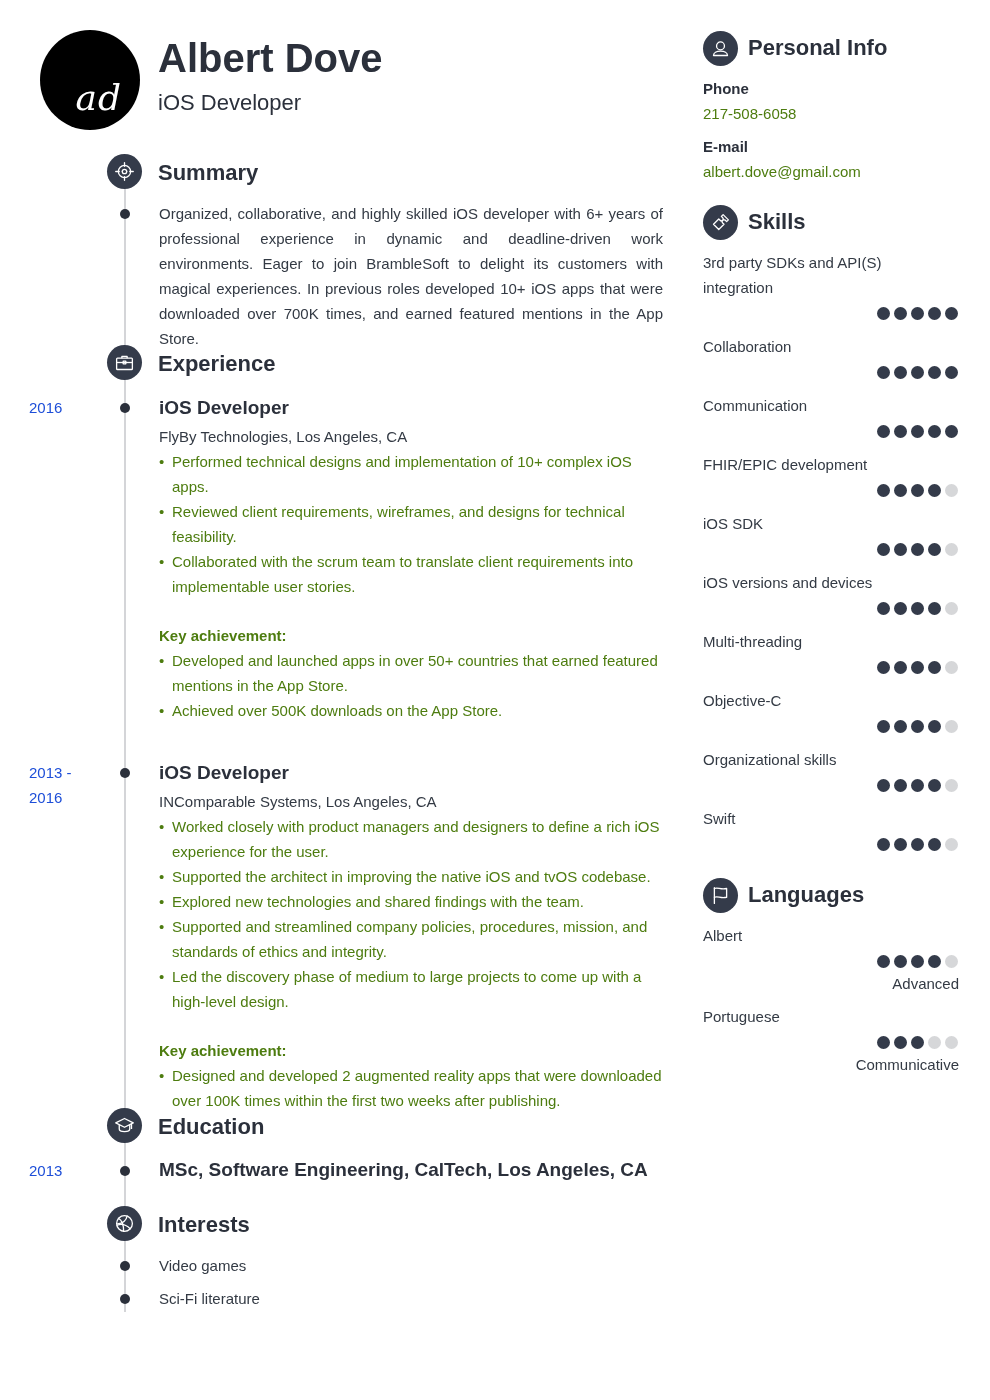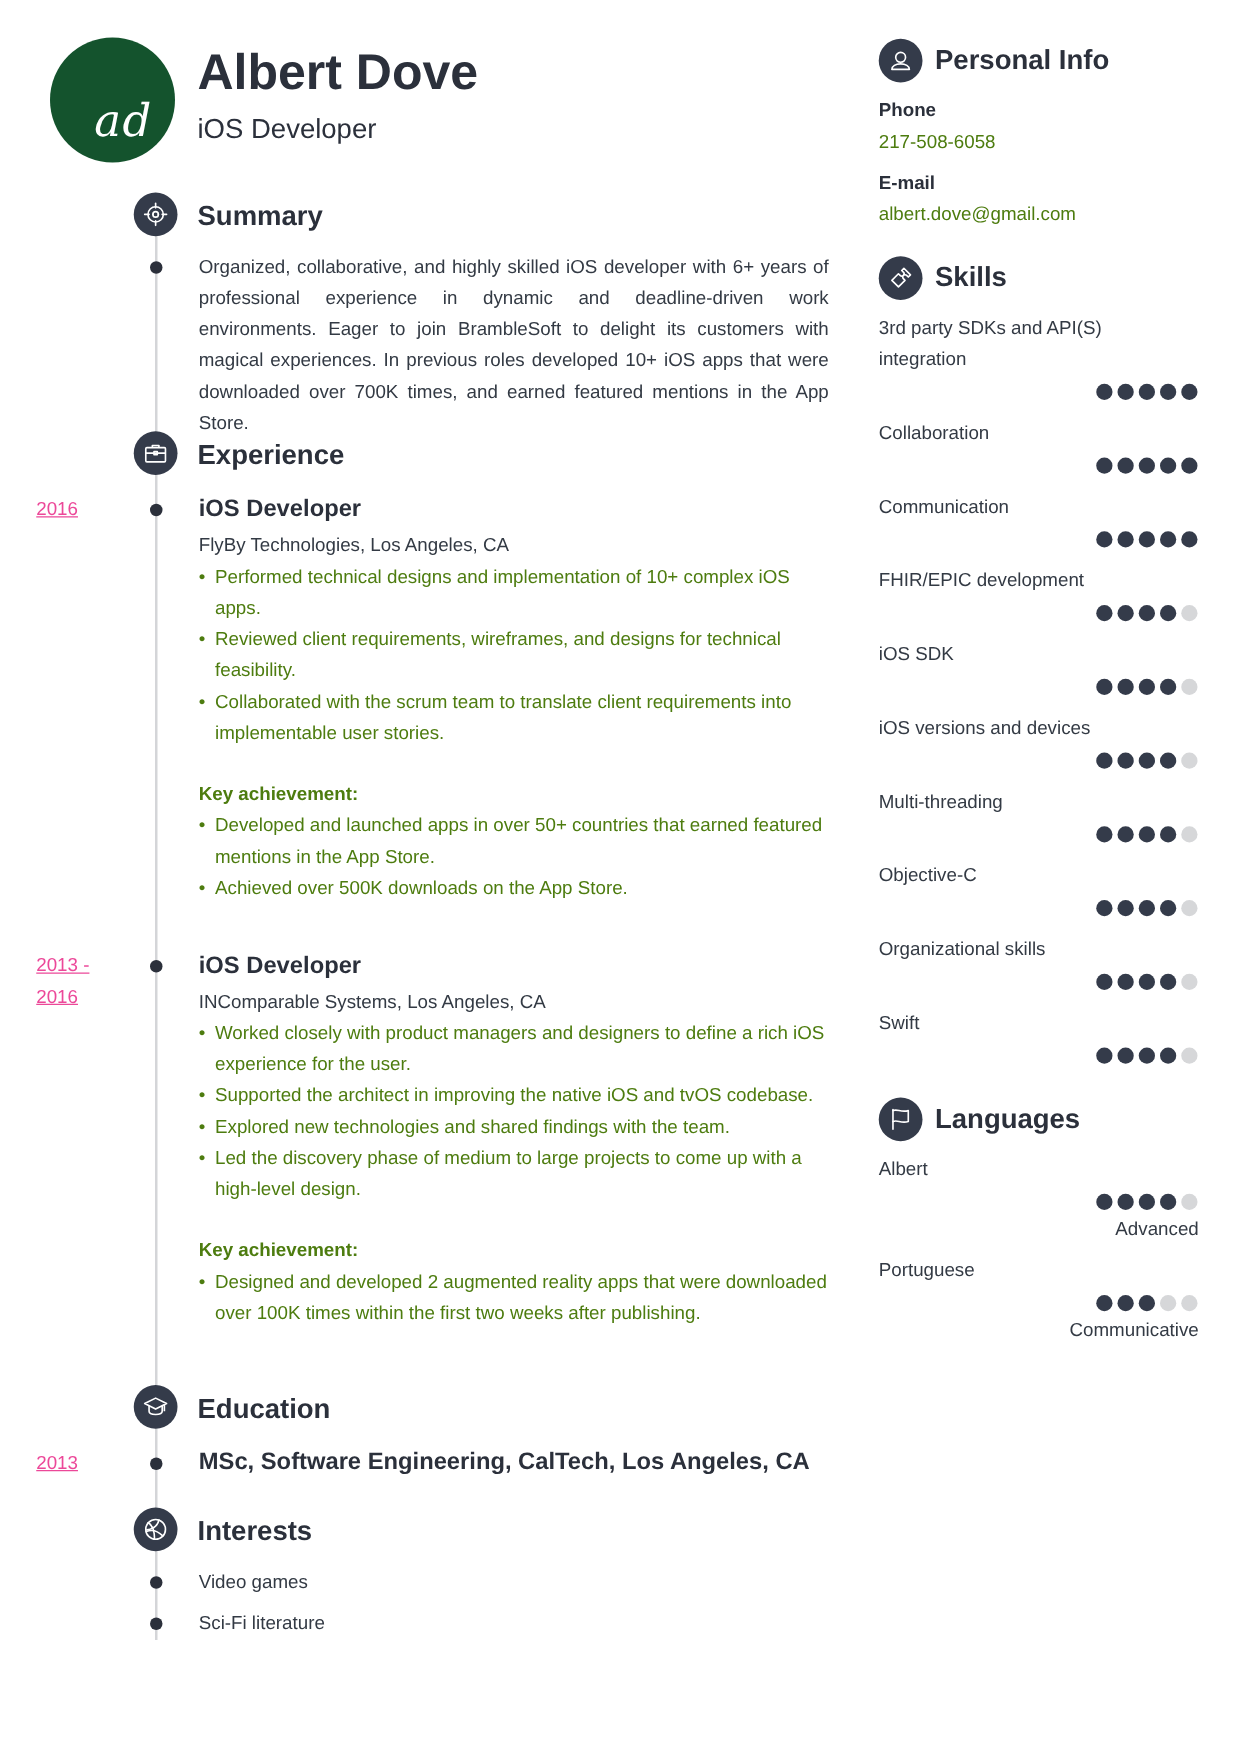--- a/index.html
+++ b/index.html
@@ -9,21 +9,21 @@
     color: #333a44;
     position: relative;
     overflow: hidden;
   }
   .page { position: relative; width: 990px; height: 1400px; }
 
   
   .avatar {
     position: absolute; left: 40px; top: 30px;
     width: 100px; height: 100px; border-radius: 50%;
-    background: #14532d;
+    background: #000000;
   }
   .avatar span {
     position: absolute; right: 18px; bottom: 12px;
     font-family: "DejaVu Serif", serif; font-style: italic;
     color: #ffffff; font-size: 36px; letter-spacing: 1px;
   }
   .name {
     position: absolute; left: 158px; top: 36px;
     font-size: 40px; font-weight: bold; color: #2b303b;
   }
@@ -45,22 +45,22 @@
   .sec-icon svg { width: 21px; height: 21px; }
   .sec-title {
     position: absolute; left: 158px;
     font-size: 22px; font-weight: bold; color: #2b303b;
   }
   .dot {
     position: absolute; left: 120px; width: 10px; height: 10px;
     border-radius: 50%; background: #2b303b;
   }
   .date {
-    position: absolute; left: 29px; font-size: 15px; color: #ec4899;
-    line-height: 25px; width: 70px; text-decoration: underline;
+    position: absolute; left: 29px; font-size: 15px; color: #1d4ed8;
+    line-height: 25px; width: 70px;
   }
   .summary {
     position: absolute; left: 159px; top: 201px; width: 504px;
     font-size: 15px; line-height: 25px; text-align: justify; color: #333a44;
   }
   .job-title {
     position: absolute; left: 159px; font-size: 19px; font-weight: bold; color: #2b303b;
   }
   .job-company {
     position: absolute; left: 159px; font-size: 15px; color: #333a44;
@@ -170,20 +170,21 @@
     <div>2013 -</div>
     <div>2016</div>
   </div>
   <div class="dot" style="top:768px"></div>
   <div class="job-title" style="top:762px">iOS Developer</div>
   <div class="job-company" style="top:793px">INComparable Systems, Los Angeles, CA</div>
   <ul class="bullets" style="top:814px">
     <li>Worked closely with product managers and designers to define a rich iOS experience for the user.</li>
     <li>Supported the architect in improving the native iOS and tvOS codebase.</li>
     <li>Explored new technologies and shared findings with the team.</li>
+    <li>Supported and streamlined company policies, procedures, mission, and standards of ethics and integrity.</li>
     <li>Led the discovery phase of medium to large projects to come up with a high-level design.</li>
     <li class="key">Key achievement:</li>
     <li>Designed and developed 2 augmented reality apps that were downloaded over 100K times within the first two weeks after publishing.</li>
   </ul>
 
   <div class="sec-icon" style="top:1108px">
     <svg viewBox="0 0 24 24" fill="none" stroke="#fff" stroke-width="1.5" stroke-linejoin="round">
       <path d="M2 9l10-5 10 5-10 5z"></path>
       <path d="M6 11v5c0 2 3 3 6 3s6-1 6-3v-5"></path>
       <line x1="20" y1="10" x2="20" y2="16"></line>

